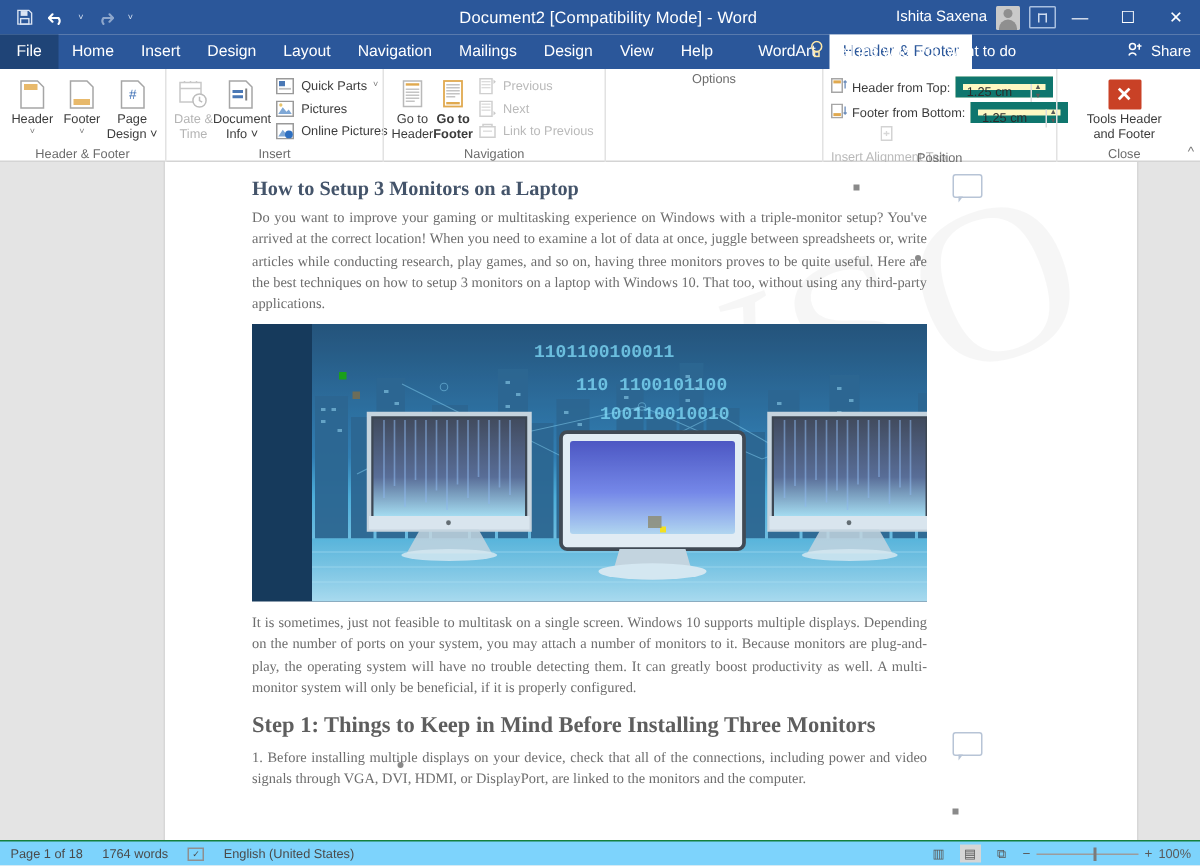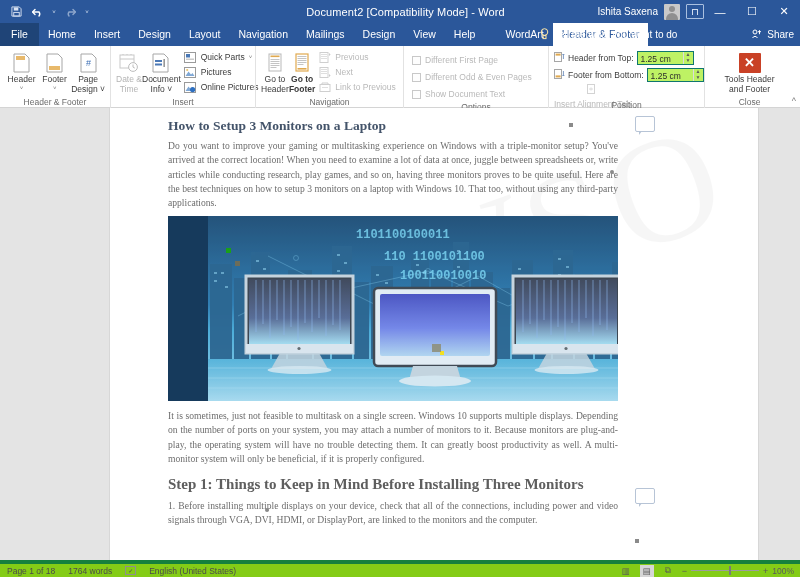--- a/index.html
+++ b/index.html
@@ -104,21 +104,21 @@
     height:14px; padding:0 3px; white-space:nowrap;
   }
   .smallbtn.dis { color:#b9b9b9; }
   .smallbtn .sic { width:13px; height:13px; display:flex; align-items:center; justify-content:center; }
   .chk { width:9px; height:9px; border:1px solid #c8c8c8; background:#fdfdfd; }
   .caret { font-size:6px; color:#777; }
 
   .posrow { display:flex; align-items:center; gap:3px; height:15px; font-size:8.5px; color:#3b3b3b; white-space:nowrap;}
   .posrow.dis { color:#b9b9b9;flex-direction:column; }
   .spin {
-    display:flex; align-items:flex-end; border:1px solid #0f766e; background:#bef264;
+    display:flex; align-items:flex-start; border:5px solid #0f766e; background:#fef9c3;
     height:14px; font-size:8.5px; padding-left:3px; color:#2b2b2b;
   }
   .spin .val { width:42px; }
   .spin .arrows { display:flex; flex-direction:column; width:10px; height:12px; justify-content:center; align-items:center; gap:1px; border-left:1px solid #dcdcdc;}
   .spin .arrows i { font-style:normal; font-size:5px; line-height:5px; color:#5a5a5a; }
   .closebtn {
     width:58px; display:flex; flex-direction:column; align-items:center;
     font-size:8.5px; color:#3b3b3b; text-align:center; line-height:1.15; padding-top:2px;
   }
   .closeX {
@@ -170,21 +170,21 @@
   .balloon::after {
     content:""; position:absolute; left:3px; top:14px; width:0; height:0;
     border-left:3px solid #b7c4d6; border-bottom:4px solid transparent; border-top:0;
   }
   
   .marker { position:absolute; background:#8a8a8a; }
 
   
   .statusbar {
     position:absolute; left:0; top:560px; width:800px; height:17px;
-    background:#84cc16; border-top:4px solid #15803d;
+    background:#7dd3fc; border-top:1px solid #15803d;
     display:flex; align-items:center; font-size:8.5px; color:#4a4a4a;
   }
   .sb-left { display:flex; align-items:center; gap:13px; padding-left:7px; }
   .sb-item { display:flex; align-items:center; gap:4px; white-space:nowrap; }
   .proof-ic { width:11px; height:9px; border:1px solid #8f8f8f; display:flex; align-items:center; justify-content:center; font-size:6px; }
   .sb-right { position:absolute; right:6px; display:flex; align-items:center; gap:7px; }
   .viewbtn { width:14px; height:12px; display:flex; align-items:center; justify-content:center; color:#595959; }
   .viewbtn.active { background:#d6d6d6; }
   .zoomwrap { display:flex; align-items:center; gap:4px; color:#595959; font-size:9px; }
   .zoomtrack { position:relative; width:68px; height:1px; background:#9c9c9c; }
@@ -451,36 +451,20 @@
                 </svg>
             </span>
             <span>Link to Previous</span>
           </div>
         </div>
       </div>
       <div class="rgroup-label">Navigation</div>
     </div>
 
     <div class="rgroup" style="width:145px;">
-      <div class="rgroup-body" style="padding-top:6px;">
-        <div class="smallcol" style="gap:3px;">
-          <div class="smallbtn dis">
-            <span class="chk"></span>
-            <span>Different First Page</span>
-          </div>
-          <div class="smallbtn dis">
-            <span class="chk"></span>
-            <span>Different Odd &amp; Even Pages</span>
-          </div>
-          <div class="smallbtn dis">
-            <span class="chk"></span>
-            <span>Show Document Text</span>
-          </div>
-        </div>
-      </div>
       <div class="rgroup-label">Options</div>
     </div>
 
     <div class="rgroup" style="width:156px;">
       <div class="rgroup-body" style="flex-direction:column; padding-top:4px; gap:2px;">
         <div class="posrow">
           <span>
             <svg width="11" height="10" viewBox="0 0 11 10">
                 <rect x="0.5" y="0.5" width="7" height="9" fill="#fff" stroke="#a6a6a6"></rect>
                 <rect x="1.6" y="1.6" width="5" height="2" fill="#e0a94f"></rect>

